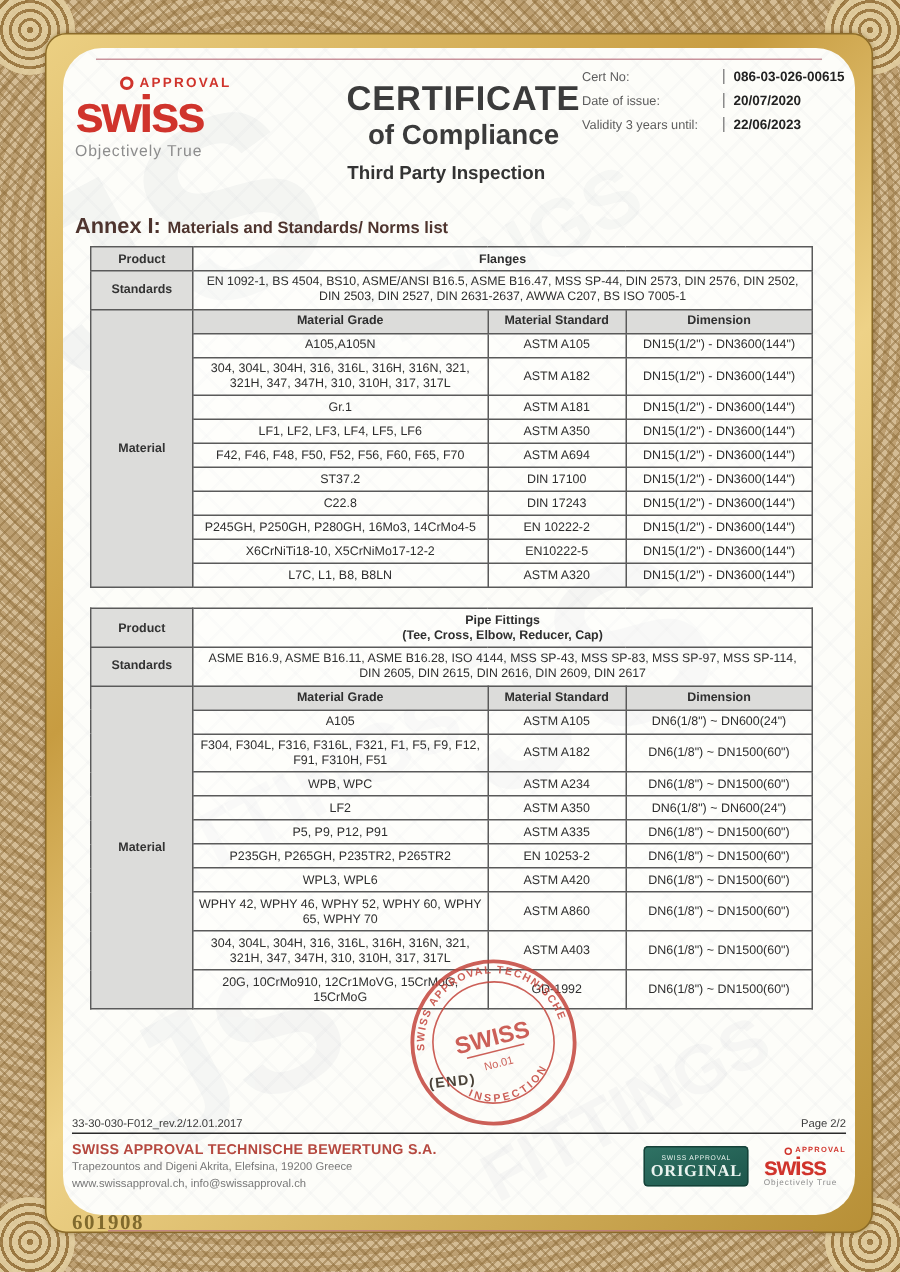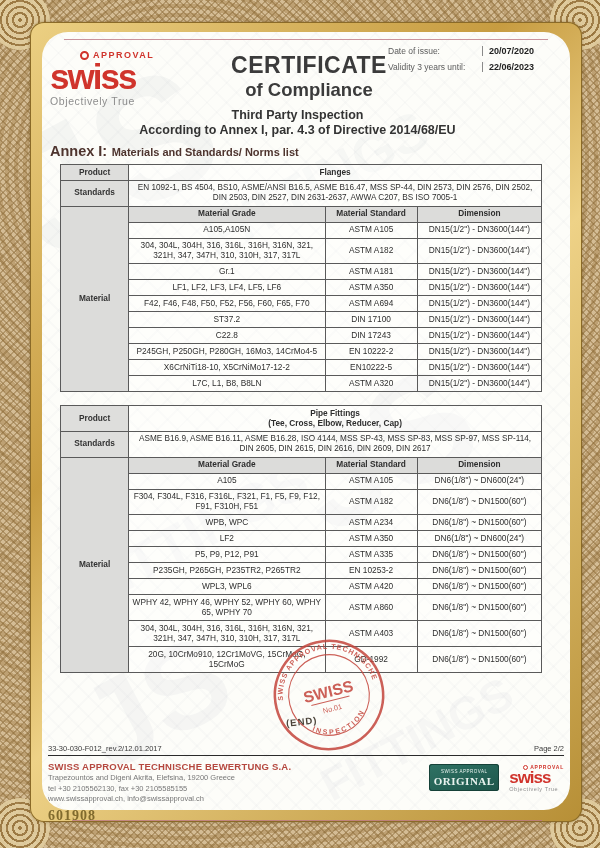--- a/index.html
+++ b/index.html
@@ -126,32 +126,35 @@
       <div class="logo-tag">Objectively True</div>
     </div>
 
     <div class="title-block">
       <div class="title-main">CERTIFICATE</div>
       <div class="title-sub">of Compliance</div>
     </div>
 
     <div class="certinfo">
       <div class="ci-row">
+        <span class="ci-label">Cert No:</span>
+        <span class="ci-value">086-03-026-00615</span>
+      </div>
+      <div class="ci-row">
         <span class="ci-label">Date of issue:</span>
         <span class="ci-value">20/07/2020</span>
       </div>
       <div class="ci-row">
         <span class="ci-label">Validity 3 years until:</span>
         <span class="ci-value">22/06/2023</span>
       </div>
     </div>
 
     <div class="subhead">
       <div class="l1">Third Party Inspection</div>
-      <div class="l2">According to Annex I, par. 4.3 of Directive 2014/68/EU</div>
     </div>
 
     <div class="annex">
       <span class="a1">Annex I:</span>
       <span class="a2">Materials and Standards/ Norms list</span>
     </div>
 
     <div class="tables">
       <table class="mat">
         <colgroup>
@@ -328,21 +331,20 @@
       <div class="f-row">
         <span>33-30-030-F012_rev.2/12.01.2017</span>
         <span>Page 2/2</span>
       </div>
       <div class="f-rule"></div>
       <div class="f-cols">
         <div>
           <div class="f-company">SWISS APPROVAL TECHNISCHE BEWERTUNG S.A.</div>
           <div class="f-addr">
             <div>Trapezountos and Digeni Akrita, Elefsina, 19200 Greece</div>
-            <div>tel +30 2105562130, fax +30 2105585155</div>
             <div>www.swissapproval.ch, info@swissapproval.ch</div>
           </div>
         </div>
         <div class="f-badges">
           <div class="badge-original">
             <div class="b-top">SWISS APPROVAL</div>
             <div class="b-main">ORIGINAL</div>
           </div>
           <div class="logo-small">
             <div class="logo-approval">

